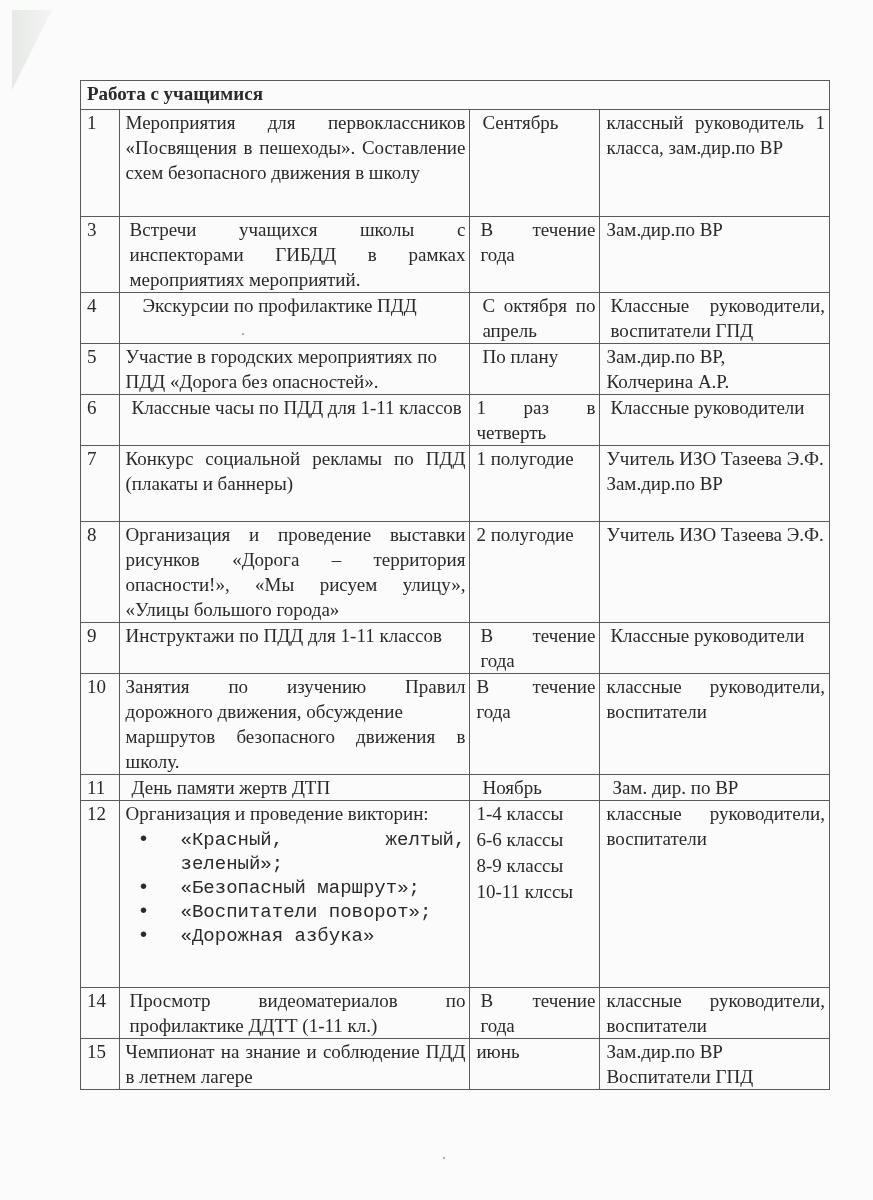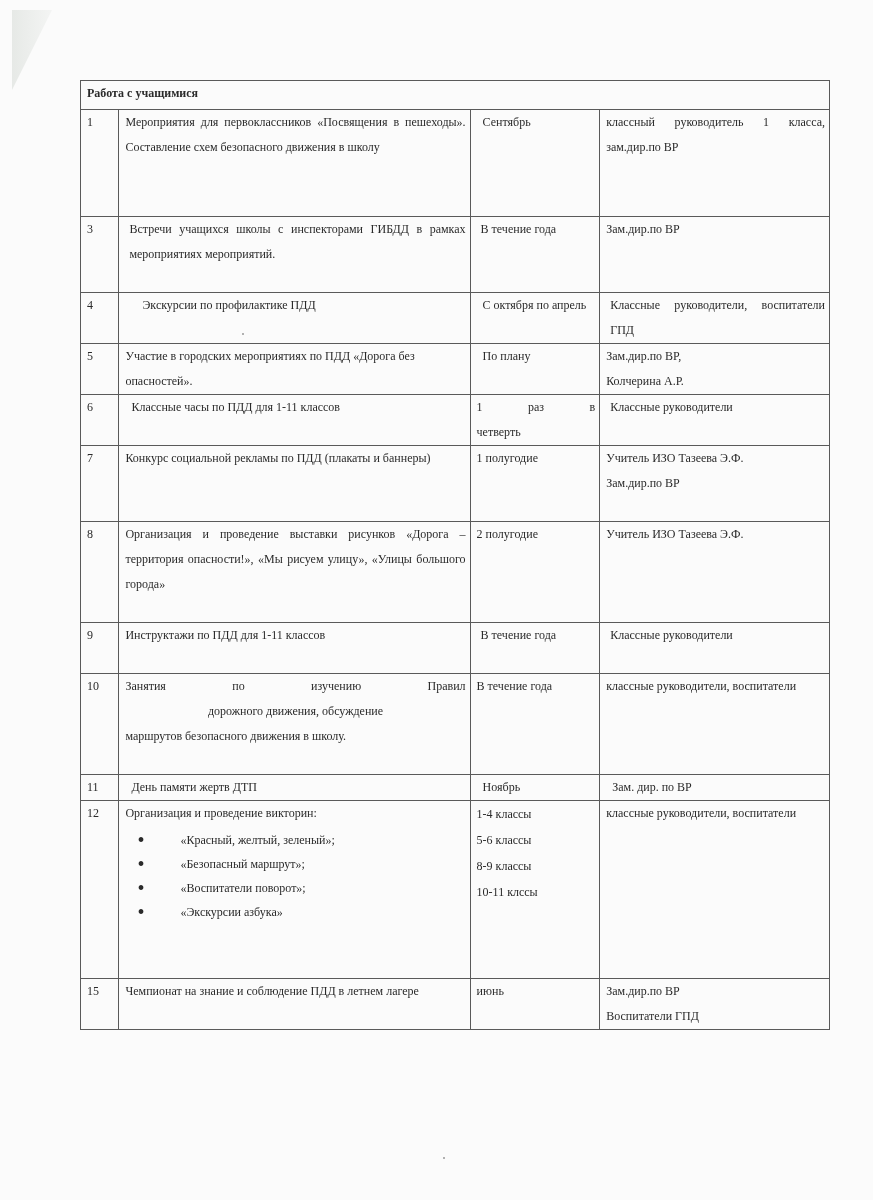--- a/index.html
+++ b/index.html
@@ -8,32 +8,32 @@
       font-family: "Liberation Serif", "DejaVu Serif", serif; color: #2a2a2a;
     }
     .corner-fold {
       position: absolute; left: 12px; top: 10px; width: 40px; height: 80px;
       background: linear-gradient(90deg, #e4e7e4 0%, #f3f4f3 100%);
       clip-path: polygon(0 0, 100% 0, 0 100%);
       opacity: 0.9;
     }
     table.plan {
       position: absolute; left: 80px; top: 80px; width: 750px;
-      border-collapse: collapse; font-size: 12px; line-height: 25px;
+      border-collapse: collapse; font-size: 19px; line-height: 25px;
     }
     table.plan td {
       border: 1.3px solid #5a5a5a; vertical-align: top; padding: 0 4px 0 6px;
     }
     td.section { font-weight: bold; height: 28px; padding-top: 2px; }
     td.num { width: 28px; padding-left: 8px; }
     td.event { width: 331px; text-align: justify; }
     td.term { width: 115px; }
     td.resp { width: 218px; text-align: justify; }
     .tight { text-align: left !important; }
-    ul.quizzes { margin: 2px 0 39px 0; padding-left: 0; list-style: none; }
+    ul.quizzes { margin: 2px 0 39px 0; padding-left: 0; list-style: none; font-family: Liberation Mono, monospace; }
     ul.quizzes li { position: relative; padding-left: 55px; line-height: 24px; }
     ul.quizzes li::before {
       content: "•"; position: absolute; left: 12px; top: 0; font-size: 20px;
     }
     .term-list { line-height: 26px; }
     .dot { position: absolute; width: 2px; height: 2px; background: #999; border-radius: 1px; }
   </style>
 </head>
 <body>
 
@@ -104,21 +104,21 @@
     <td class="num">9</td>
     <td class="event">Инструктажи по ПДД для 1-11 классов</td>
     <td class="term" style="text-align:justify;padding-left:10px">В течение года</td>
     <td class="resp tight" style="padding-left:10px">Классные руководители</td>
   </tr>
 
   <tr style="height:101px">
     <td class="num">10</td>
     <td class="event">
       <div style="text-align:justify;text-align-last:justify">Занятия по изучению Правил</div>
-      <div style="text-align:center">дорожного движения, обсуждение</div>
+      <div style="text-align:left">дорожного движения, обсуждение</div>
       <div style="text-align:justify">маршрутов безопасного движения в школу.</div>
     </td>
     <td class="term" style="text-align:justify">В течение года</td>
     <td class="resp">классные руководители, воспитатели</td>
   </tr>
 
   <tr style="height:26px">
     <td class="num">11</td>
     <td class="event tight" style="padding-left:12px">День памяти жертв ДТП</td>
     <td class="term" style="padding-left:12px">Ноябрь</td>
@@ -126,34 +126,40 @@
   </tr>
 
   <tr style="height:178px">
     <td class="num">12</td>
     <td class="event">
       <div style="text-align:justify">Организация и проведение викторин:</div>
       <ul class="quizzes">
         <li>«Красный, желтый, зеленый»;</li>
         <li>«Безопасный маршрут»;</li>
         <li>«Воспитатели поворот»;</li>
-        <li>«Экскурсии азбука»</li>
+        <li>«Дорожная азбука»</li>
       </ul>
     </td>
     <td class="term">
       <div class="term-list">
         <div>1-4 классы</div>
-        <div>5-6 классы</div>
+        <div>6-6 классы</div>
         <div>8-9 классы</div>
         <div>10-11 клссы</div>
       </div>
     </td>
     <td class="resp">классные руководители, воспитатели</td>
   </tr>
 
+  <tr style="height:51px">
+    <td class="num">14</td>
+    <td class="event" style="padding-left:10px">Просмотр видеоматериалов по профилактике ДДТТ (1-11 кл.)</td>
+    <td class="term" style="text-align:justify;padding-left:10px">В течение года</td>
+    <td class="resp">классные руководители, воспитатели</td>
+  </tr>
 
   <tr style="height:51px">
     <td class="num">15</td>
     <td class="event">Чемпионат на знание и соблюдение ПДД в летнем лагере</td>
     <td class="term">июнь</td>
     <td class="resp tight">
       <div>Зам.дир.по ВР</div>
       <div>Воспитатели ГПД</div>
     </td>
   </tr>

